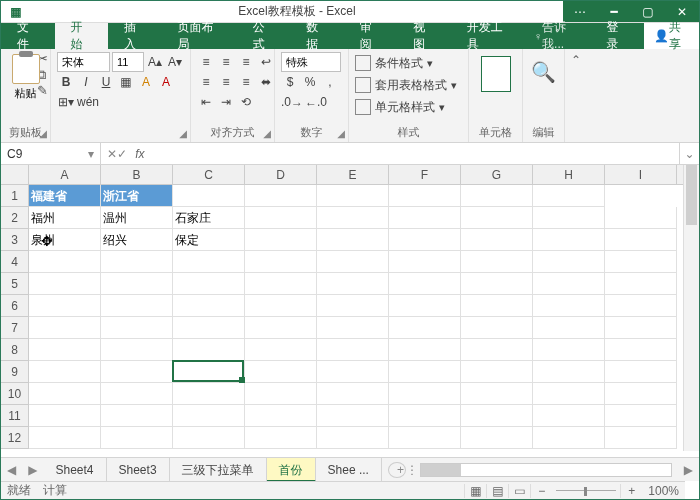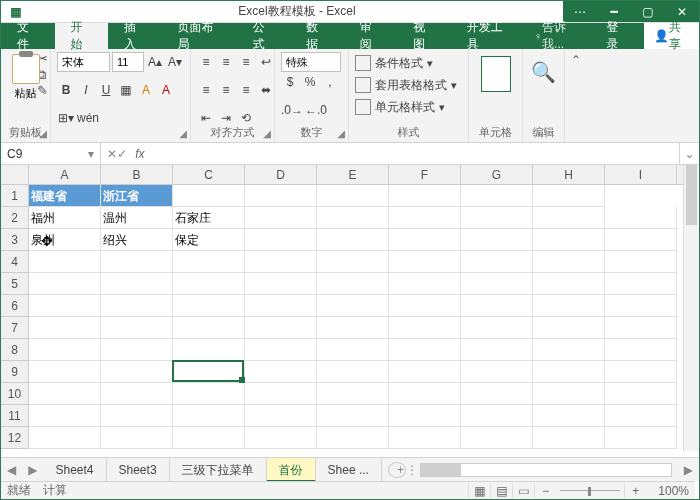--- a/index.html
+++ b/index.html
@@ -18,21 +18,21 @@
 .menubar .share{background:#fff;color:#217346;padding:0 10px;display:flex;align-items:center}
 .ribbon{height:94px;background:#f3f3f3;border-bottom:1px solid #d4d4d4;display:flex}
 .rgroup{border-right:1px solid #e0e0e0;padding:3px 6px 0 6px;display:flex;flex-direction:column;position:relative}
 .rgroup .glabel{position:absolute;bottom:2px;left:0;right:0;text-align:center;color:#666;font-size:11px}
 .rgroup .corner{position:absolute;bottom:3px;right:3px;color:#888;font-size:10px}
 .clip{width:50px;align-items:center}
 .clip .pasteicon{width:28px;height:30px;background:#fff;border:1px solid #c9a96e;border-radius:2px;margin-top:2px;position:relative}
 .clip .pasteicon:before{content:"";position:absolute;top:-4px;left:6px;width:14px;height:6px;background:#888;border-radius:2px}
 .clip .sideicons{position:absolute;right:2px;top:2px;font-size:13px;color:#555;line-height:16px}
 .font{width:140px}
-.fontrow{display:flex;gap:2px;margin-bottom:8px}
+.fontrow{display:flex;gap:2px;margin-bottom:0}
 .sel{background:#fff;border:1px solid #c0c0c0;height:20px;display:flex;align-items:center;padding:0 4px;font-size:11px}
 .btn{min-width:18px;height:20px;display:flex;align-items:center;justify-content:center;color:#444;cursor:pointer}
 .btn.b{font-weight:bold}
 .btn.i{font-style:italic}
 .btn.u{text-decoration:underline}
 .align{width:84px}
 .num{width:74px}
 .styles{width:120px}
 .styles .srow{display:flex;align-items:center;gap:4px;height:22px;color:#444;font-size:11px}
 .styles .ic{width:16px;height:16px;border:1px solid #888;display:inline-block}
@@ -61,21 +61,21 @@
 .selbox{position:absolute;border:2px solid #217346;pointer-events:none}
 .selhandle{position:absolute;width:6px;height:6px;background:#217346;right:-3px;bottom:-3px}
 .cursor{position:absolute;font-size:14px;color:#000;pointer-events:none}
 .tabs{position:absolute;bottom:18px;left:0;right:0;height:24px;background:#f3f3f3;border-top:1px solid #d4d4d4;display:flex;align-items:center}
 .tabs .nav{padding:0 6px;color:#888}
 .tab{padding:0 12px;height:24px;line-height:24px;border-right:1px solid #d4d4d4;color:#444;background:#f3f3f3;cursor:pointer}
 .tab.active{background:#fef9c3;border-bottom:2px solid #217346;color:#217346}
 .tabs .add{padding:0 8px;color:#888;border:1px solid #ccc;border-radius:50%;width:16px;height:16px;line-height:14px;text-align:center;margin-left:6px}
 .tabs .hsb{flex:1;margin:0 6px;height:14px;background:#fff;border:1px solid #ccc;position:relative}
 .tabs .hsb .thumb{position:absolute;left:0;width:40px;top:0;bottom:0;background:#cfcfcf}
-.status{position:absolute;bottom:0;left:0;right:4px;height:18px;background:#f3f3f3;border-top:1px solid #d4d4d4;display:flex;align-items:center;padding:0 6px;color:#666;font-size:11px}
+.status{position:absolute;bottom:0;left:0;right:14px;height:18px;background:#f3f3f3;border-top:1px solid #d4d4d4;display:flex;align-items:center;padding:0 6px;color:#666;font-size:11px}
 .status .sp{flex:1}
 .status .vbtn{width:22px;text-align:center;border-left:1px solid #ddd}
 .vsb{position:absolute;right:0;top:0;width:16px;bottom:0;background:#f3f3f3;border-left:1px solid #ddd}
 .vsb .thumb{position:absolute;top:0;left:2px;right:2px;height:60px;background:#cfcfcf}
 </style>
 </head>
 <body>
 
 <div class="titlebar">
   <div class="app-icon">▦</div>
@@ -396,14 +396,14 @@
   <span style="margin-left:12px">计算</span>
   <span class="sp"></span>
   <span class="vbtn">▦</span>
   <span class="vbtn">▤</span>
   <span class="vbtn">▭</span>
   <span class="vbtn">−</span>
   <span style="width:60px;border-top:1px solid #aaa;margin:0 4px;position:relative">
       <span style="position:absolute;left:28px;top:-4px;width:3px;height:9px;background:#888"></span>
     </span>
   <span class="vbtn">+</span>
-  <span style="margin-left:12px">100%</span>
+  <span style="margin-left:6px">100%</span>
 </div>
 
 </body></html>

